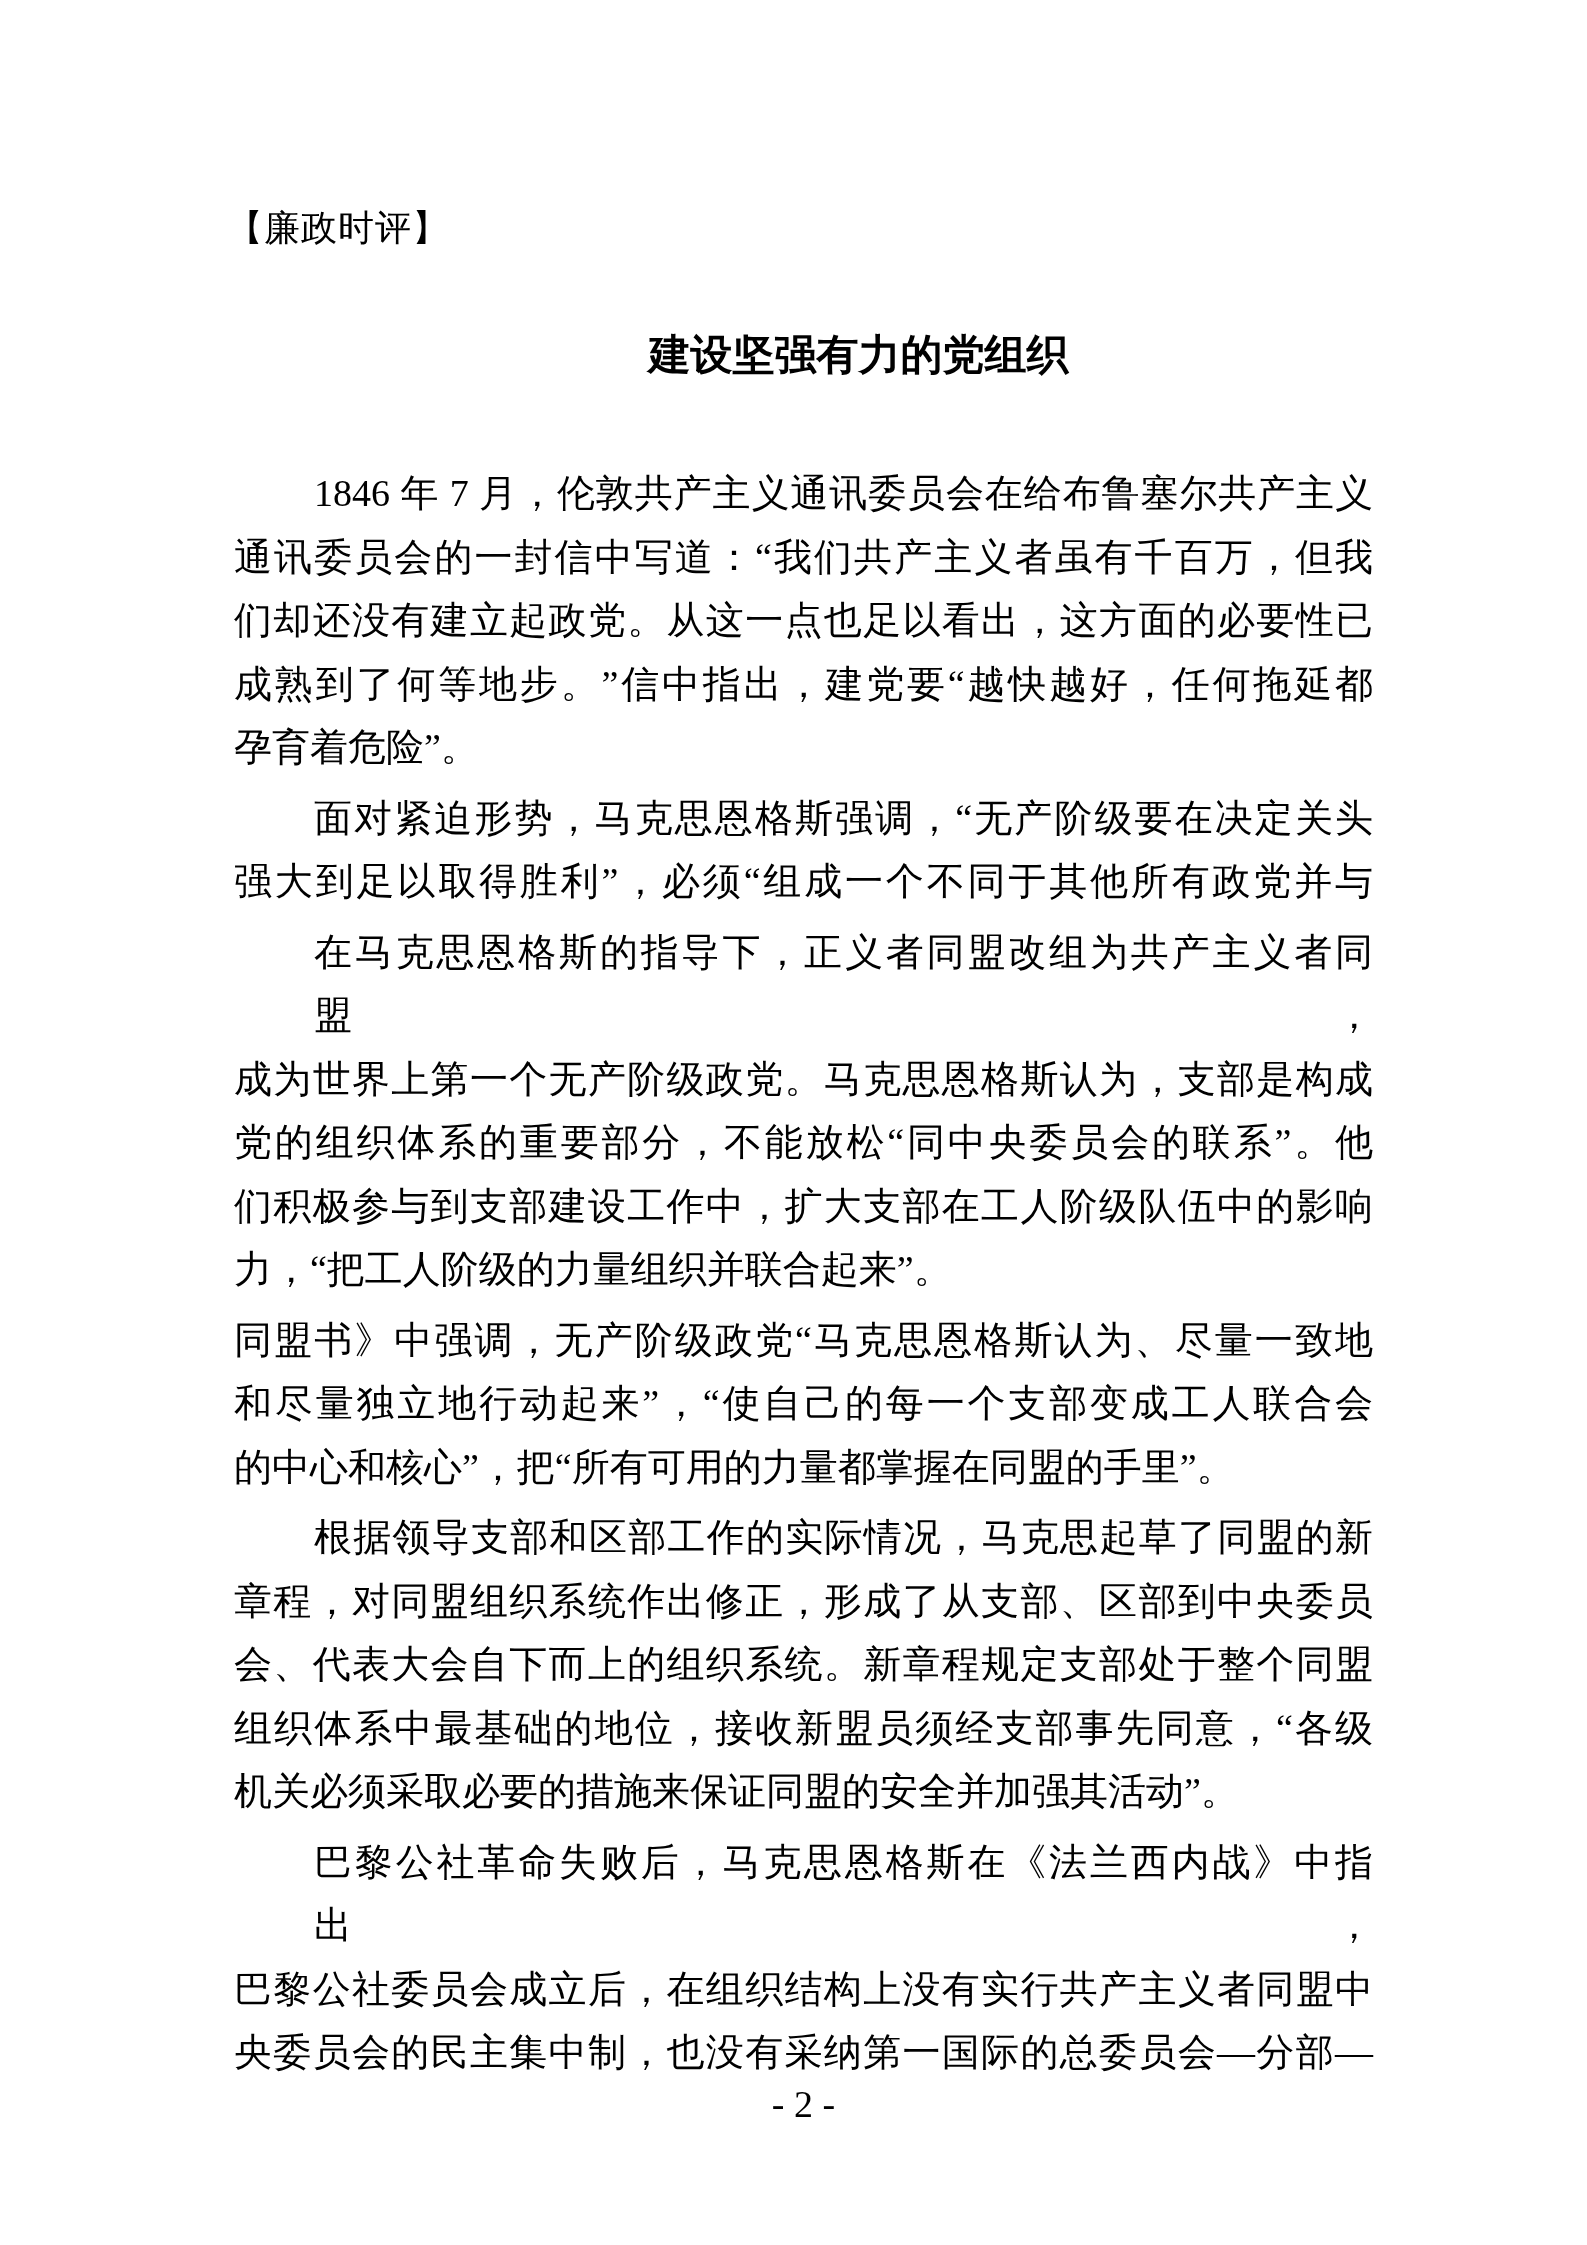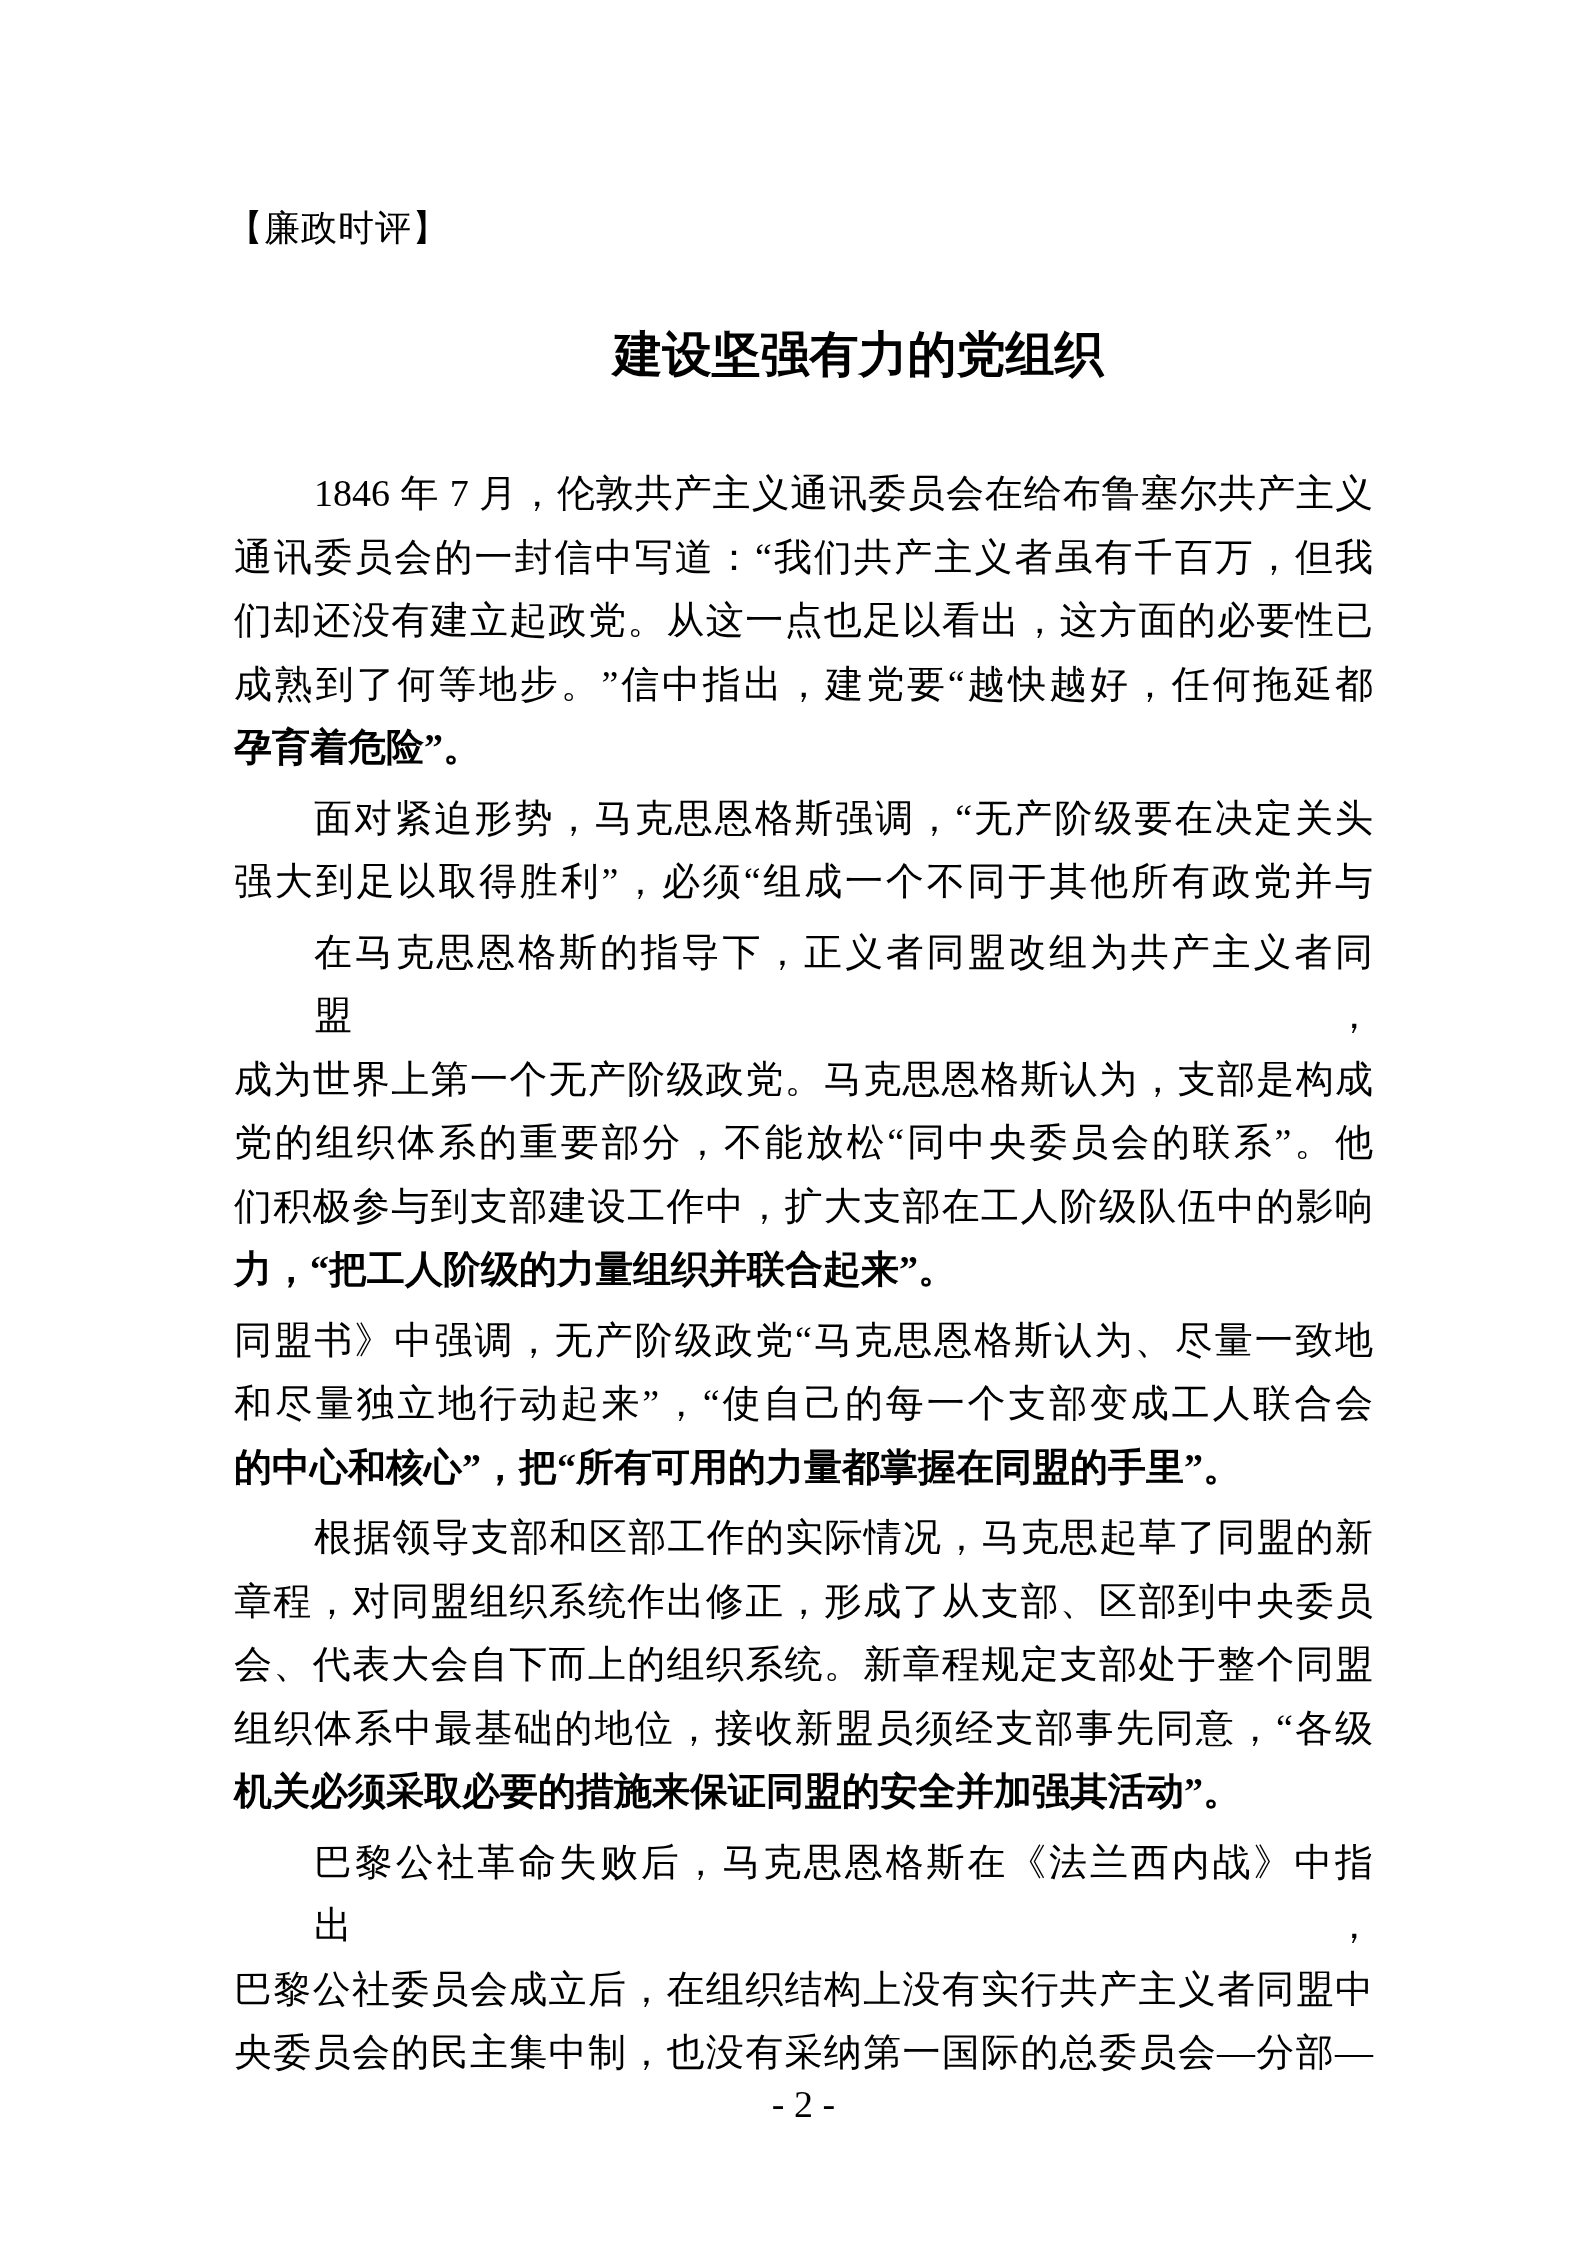--- a/index.html
+++ b/index.html
@@ -26,21 +26,21 @@
     white-space: nowrap;
   }
   .article-title {
     position: absolute;
     left: 227px;
     top: 324px;
     width: 1153px;
     box-sizing: border-box;
     padding-left: 110px;
     text-align: center;
-    font-size: 49px;
+    font-size: 42px;
     line-height: 62px;
     font-weight: bold;
     white-space: nowrap;
   }
   .article-body {
     position: absolute;
     left: 227px;
     top: 455px;
     width: 1153px;
     font-size: 38px;
@@ -54,21 +54,20 @@
     display: block;
     text-align: justify;
     text-align-last: justify;
     text-justify: inter-character;
   }
   .line.first {
     padding-left: 80px;
   }
   .line.plast {
     text-align-last: left;
-    font-weight: bold;
   }
   .page-number {
     position: absolute;
     left: 227px;
     top: 2082px;
     width: 1153px;
     text-align: center;
     font-size: 38px;
     line-height: 44px;
   }

